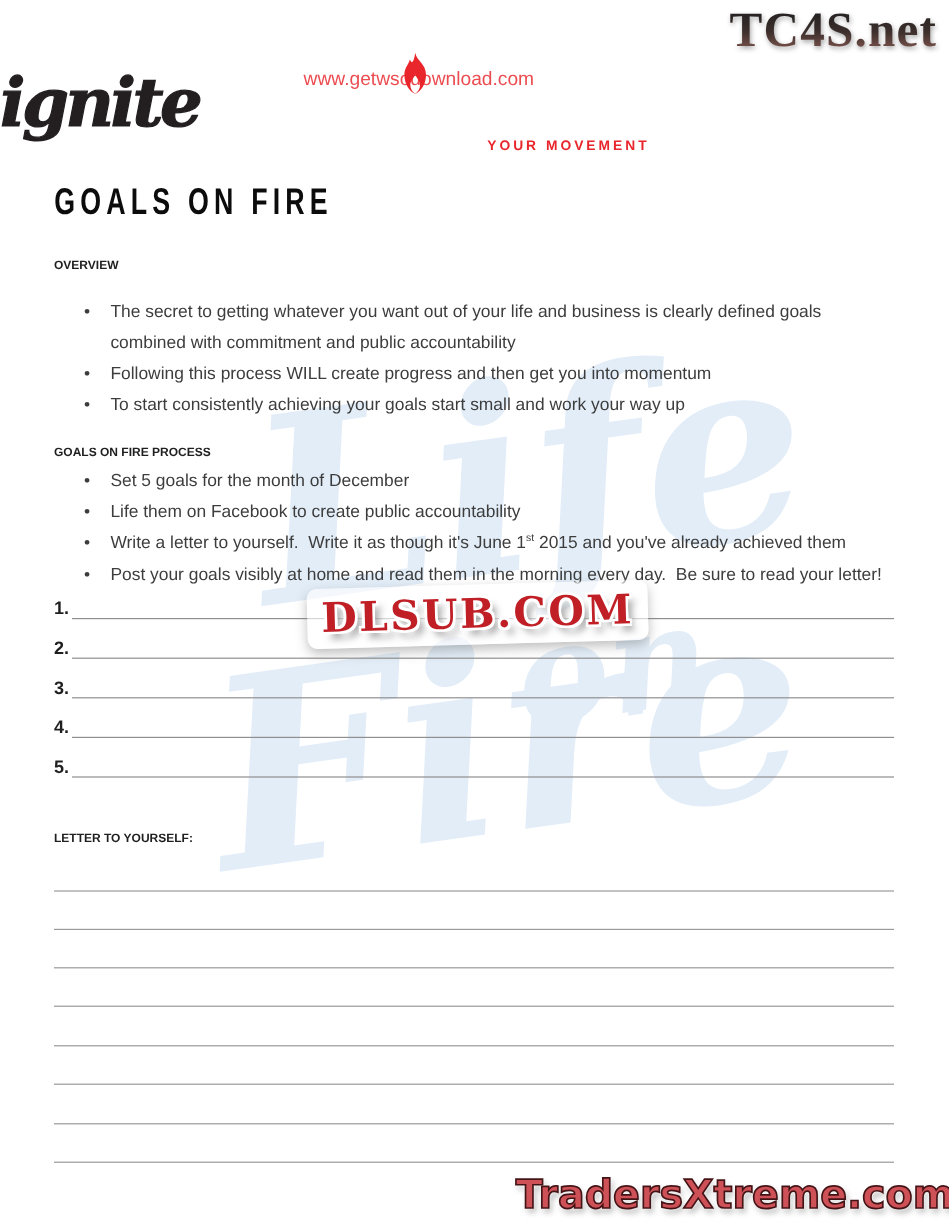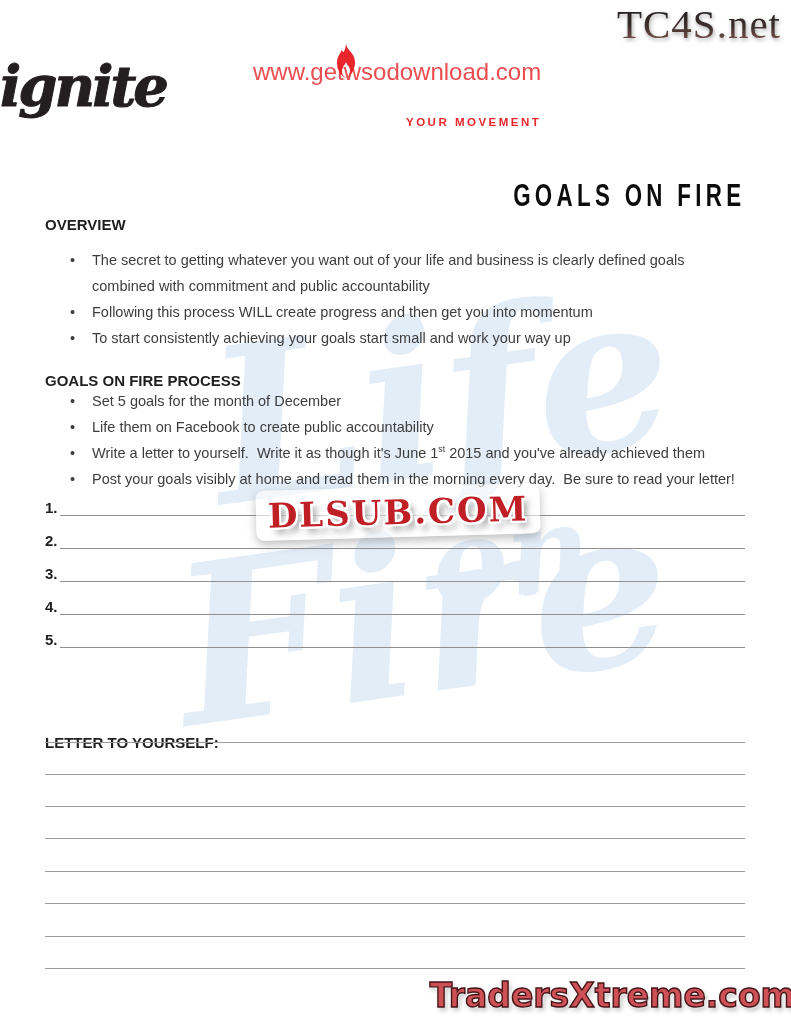--- a/index.html
+++ b/index.html
@@ -17,29 +17,29 @@
     line-height:1; transform:rotate(-8deg); white-space:nowrap;
     user-select:none;
   }
   .bg-wm.life { left:210px; top:290px; font-size:215px; }
   .bg-wm.on   { left:430px; top:498px; font-size:115px; }
   .bg-wm.fire { left:175px; top:505px; font-size:220px; }
 
   
   .tc4s {
     position:absolute; z-index:4; top:0px; right:10px;
-    font-family:"Liberation Serif", serif; font-weight:normal; font-size:41px;
+    font-family:"Liberation Serif", serif; font-weight:bold; font-size:41px;
     background:linear-gradient(180deg,#1f1f1f 15%, #3c2f2c 55%, #96625a 100%);
     -webkit-background-clip:text; background-clip:text; color:transparent;
     filter:drop-shadow(1px 2px 2px rgba(0,0,0,0.35));
     letter-spacing:1px;
   }
   .getwso {
     position:absolute; z-index:3; left:253px; top:58px;
-    font-size:24px; color:rgba(232,37,42,0.82); white-space:nowrap;
+    font-size:16px; color:rgba(232,37,42,0.82); white-space:nowrap;
   }
   .dlsub-badge {
     position:absolute; z-index:3; left:256px; top:487px; width:284px; height:50px;
     background:rgba(255,255,255,0.62); border-radius:8px;
     box-shadow:0 4px 10px rgba(110,110,110,0.45);
     transform:rotate(-1.6deg);
     display:flex; align-items:center; justify-content:center;
   }
   .dlsub-badge span {
     font-family:"DejaVu Serif", serif; font-weight:bold; font-size:34px;
@@ -67,36 +67,36 @@
   }
   .tagline {
     position:absolute; z-index:2; left:374px; top:116px;
     font-size:11.5px; font-weight:bold; letter-spacing:2.5px; color:#e8262b;
     white-space:nowrap;
     margin-left:32px;
   }
 
   
   .page-title {
-    position:absolute; z-index:1; left:0; right:0; top:150px; text-align:right;margin-top:28px;
+    position:absolute; z-index:1; left:0; right:0; top:150px; text-align:left;
   }
   .page-title span {
     display:inline-block; transform:scaleX(0.72); transform-origin:center;
     font-weight:bold; font-size:31px; letter-spacing:6px; color:#0c0c0c;
     white-space:nowrap;
   }
 
   
   .sec-heading {
     position:absolute; z-index:1; left:45px;
-    font-size:15px; font-weight:bold; color:#1f1f1f;
+    font-size:10px; font-weight:bold; color:#1f1f1f;
   }
   .h-overview { top:216px; }
   .h-process  { top:357px;margin-top:15px; }
-  .h-letter   { top:694px;margin-top:40px; }
+  .h-letter   { top:694px; }
 
   .blist { position:absolute; z-index:1; left:70px; list-style:none; }
   .blist-overview { top:247px; width:678px; }
   .blist-process  { top:388px; width:700px; }
   .blist li { display:flex; line-height:26px; font-size:14.5px; color:#3d3d3d; }
   .blist .dot { width:22px; flex:none; }
   .blist .btxt { flex:1; white-space:pre-wrap; }
   sup { font-size:60%; vertical-align:super; line-height:0; }
 
   

